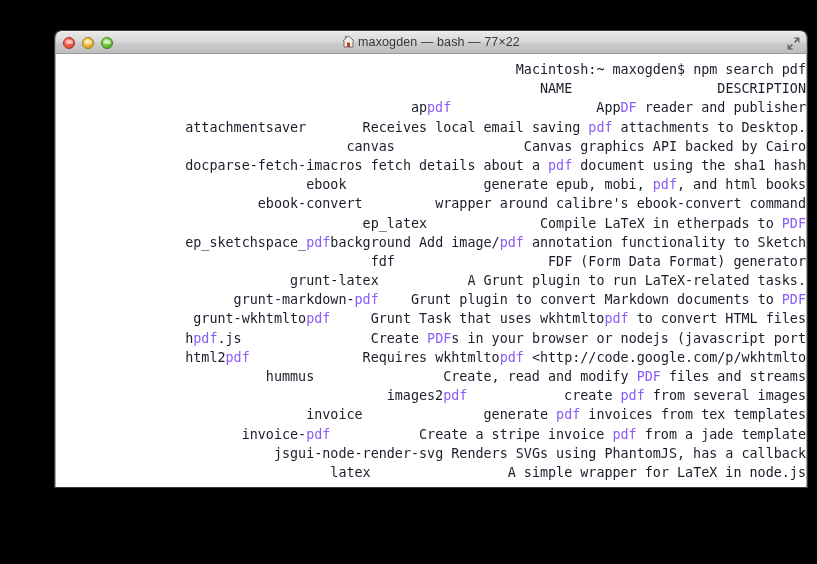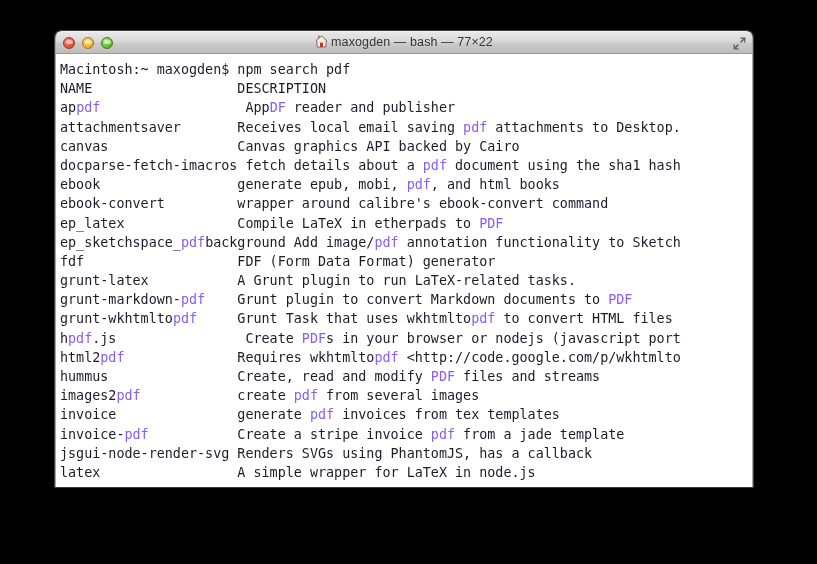--- a/index.html
+++ b/index.html
@@ -19,21 +19,21 @@
     width: 817px;
     height: 564px;
     background: #000000;
   }
 
   
   #terminal-window {
     position: absolute;
     left: 55px;
     top: 31px;
-    width: 698px;
+    width: 752px;
     height: 456px;
     border-radius: 6px 6px 0 0;
     overflow: hidden;
     box-shadow: 0 0 0 1px #3a3a3a;
   }
 
   
   #title-bar {
     position: relative;
     height: 23px;
@@ -131,20 +131,21 @@
     font-size: 13.4px;
     line-height: 19.2px;
     color: #1c1c2b;
     white-space: pre;
     letter-spacing: 0px;
   }
   .term-line {
     height: 19.2px;
     white-space: pre;
     overflow: hidden;
+    text-align: right;
   }
   .hl {
     color: #8b5cf6;
   }
 </style>
 </head>
 <body>
 
 <div id="desktop">
 

